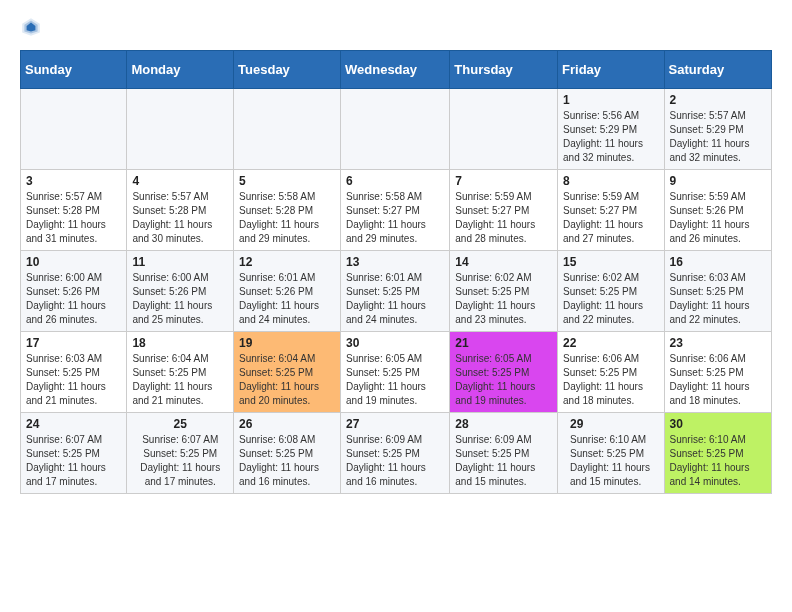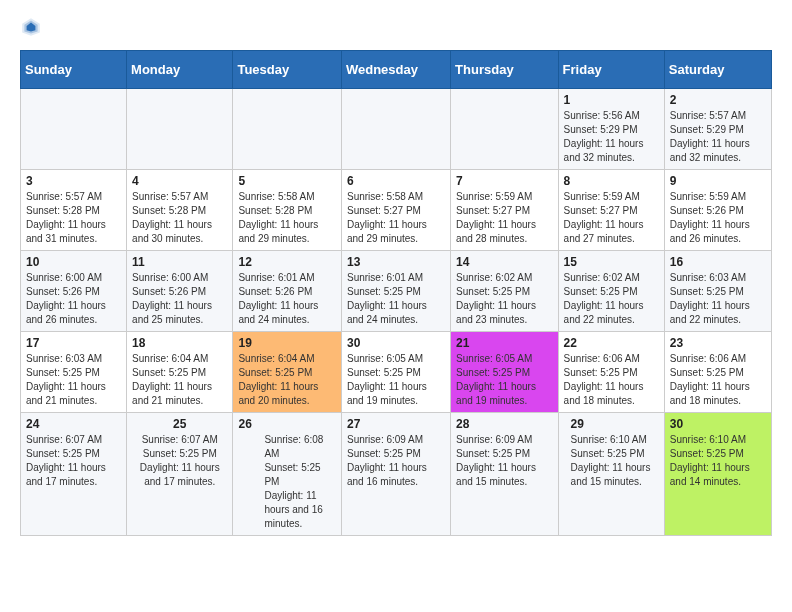--- a/index.html
+++ b/index.html
@@ -297,21 +297,21 @@
 Daylight: 11 hours and 17 minutes.</div>
           </td>
           <td style="background: rgb(245, 247, 250); text-align: center;">
             <span class="day-number">25</span>
             <div class="day-info" style="white-space: pre-line;">Sunrise: 6:07 AM
 Sunset: 5:25 PM
 Daylight: 11 hours and 17 minutes.</div>
           </td>
           <td style="background: rgb(245, 247, 250);">
             <span class="day-number">26</span>
-            <div class="day-info" style="white-space: pre-line; margin-left: 26px;">Sunrise: 6:08 AM
+            <div class="day-info" style="white-space: pre-line;">Sunrise: 6:08 AM
 Sunset: 5:25 PM
 Daylight: 11 hours and 16 minutes.</div>
           </td>
           <td style="background: rgb(245, 247, 250);">
             <span class="day-number">27</span>
             <div class="day-info" style="white-space: pre-line;">Sunrise: 6:09 AM
 Sunset: 5:25 PM
 Daylight: 11 hours and 16 minutes.</div>
           </td>
           <td style="background: rgb(245, 247, 250);">

